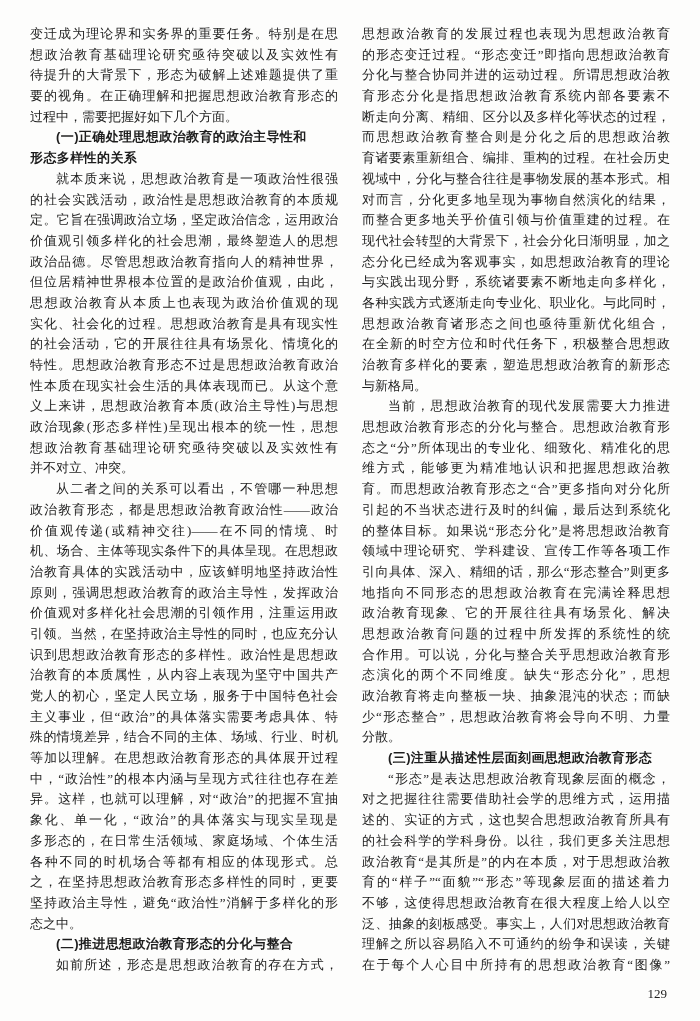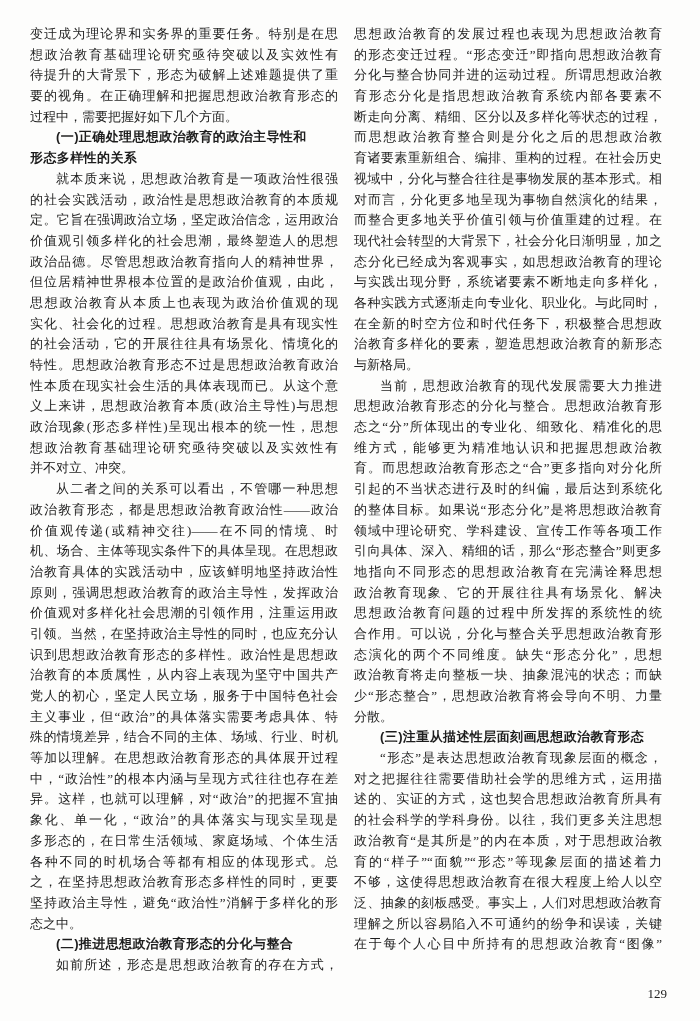--- a/index.html
+++ b/index.html
@@ -13,21 +13,21 @@
     height: 1021px;
     background: #fdfdfc;
     overflow: hidden;
     color: #1d1d1d;
   }
   .columns {
     position: absolute;
     top: 24px;
     left: 30px;
     display: flex;
-    gap: 16px;
+    gap: 24px;
   }
   .col {
     width: 308px;
   }
   .ln {
     height: 20.7px;
     line-height: 20.7px;
     font-size: 13px;
     font-family: "Liberation Serif", "DejaVu Serif", serif;
     white-space: nowrap;
@@ -120,20 +120,21 @@
         <div class="ln b">断走向分离、精细、区分以及多样化等状态的过程，</div>
         <div class="ln b">而思想政治教育整合则是分化之后的思想政治教</div>
         <div class="ln b">育诸要素重新组合、编排、重构的过程。在社会历史</div>
         <div class="ln b">视域中，分化与整合往往是事物发展的基本形式。相</div>
         <div class="ln b">对而言，分化更多地呈现为事物自然演化的结果，</div>
         <div class="ln b">而整合更多地关乎价值引领与价值重建的过程。在</div>
         <div class="ln b">现代社会转型的大背景下，社会分化日渐明显，加之</div>
         <div class="ln b">态分化已经成为客观事实，如思想政治教育的理论</div>
         <div class="ln b">与实践出现分野，系统诸要素不断地走向多样化，</div>
         <div class="ln b">各种实践方式逐渐走向专业化、职业化。与此同时，</div>
+        <div class="ln b">思想政治教育诸形态之间也亟待重新优化组合，</div>
         <div class="ln b">在全新的时空方位和时代任务下，积极整合思想政</div>
         <div class="ln b">治教育多样化的要素，塑造思想政治教育的新形态</div>
         <div class="ln e">与新格局。</div>
         <div class="ln bi">当前，思想政治教育的现代发展需要大力推进</div>
         <div class="ln b">思想政治教育形态的分化与整合。思想政治教育形</div>
         <div class="ln b">态之“分”所体现出的专业化、细致化、精准化的思</div>
         <div class="ln b">维方式，能够更为精准地认识和把握思想政治教</div>
         <div class="ln b">育。而思想政治教育形态之“合”更多指向对分化所</div>
         <div class="ln b">引起的不当状态进行及时的纠偏，最后达到系统化</div>
         <div class="ln b">的整体目标。如果说“形态分化”是将思想政治教育</div>

